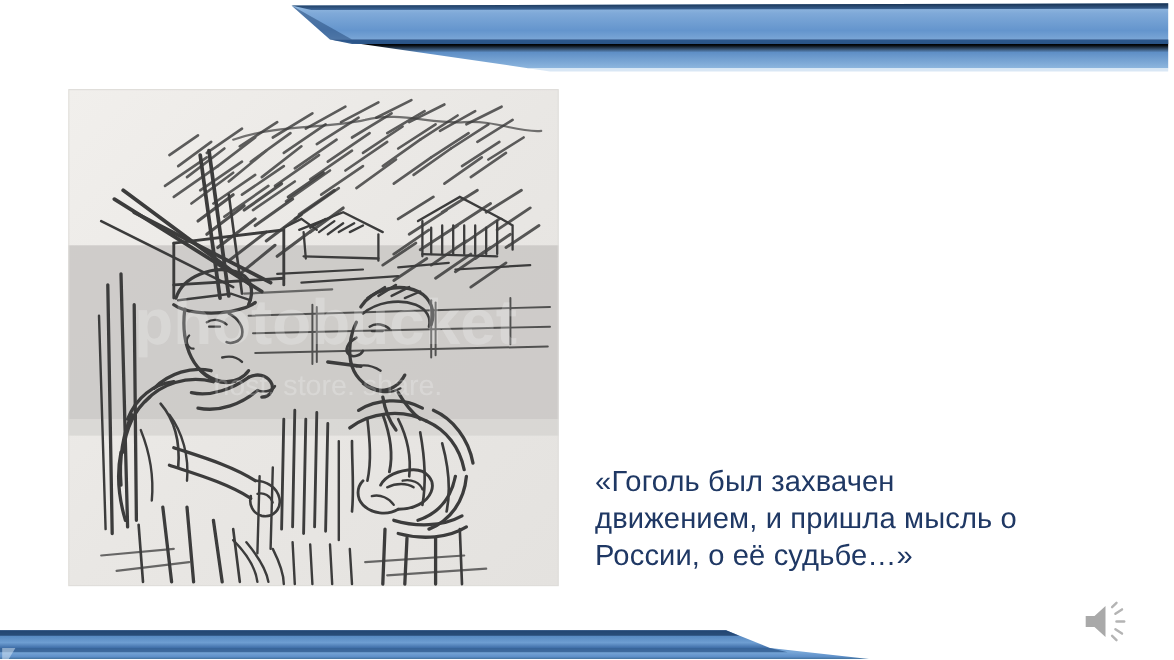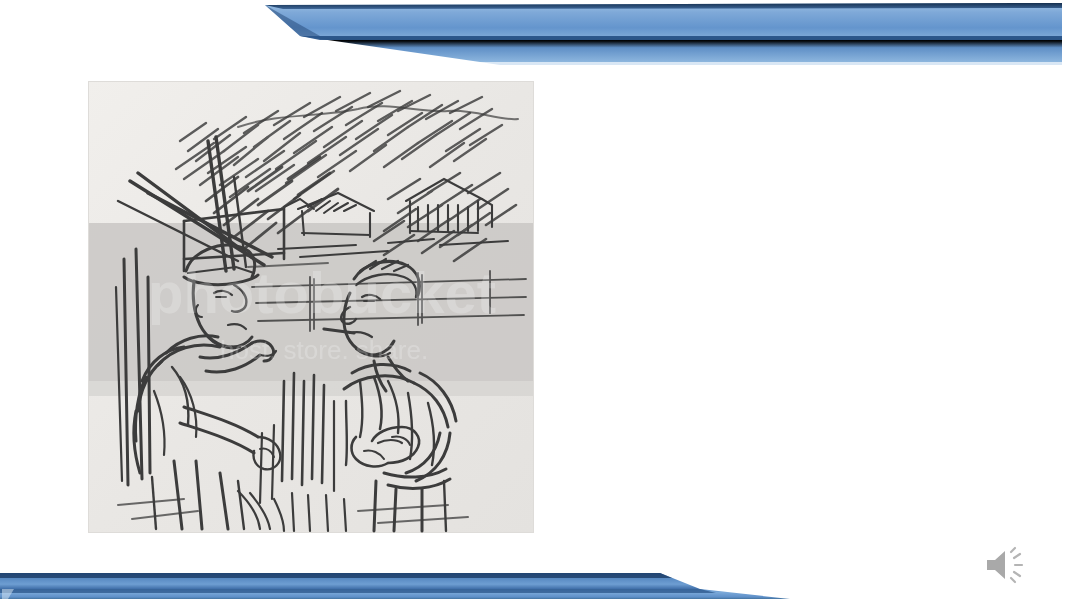--- a/index.html
+++ b/index.html
@@ -35,21 +35,21 @@
     bottom: 0;
     left: 0;
     width: 1067px;
     height: 45px;
     pointer-events: none;
   }
 
   
   .sketch-frame {
     position: absolute;
-    left: 88px;
+    left: 62px;
     top: 81px;
     width: 446px;
     height: 452px;
     background: #eceae7;
     overflow: hidden;
   }
   .sketch-frame svg { display: block; }
 
   
   .quote-block {
@@ -420,20 +420,25 @@
         </g>
       </g>
 
       <g opacity="0.22">
         <text x="60" y="232" font-family="Liberation Sans, sans-serif" font-size="58" font-weight="bold" fill="#ffffff">photobucket</text>
         <text x="132" y="278" font-family="Liberation Sans, sans-serif" font-size="26" fill="#ffffff">host. store. share.</text>
       </g>
     </svg>
   </div>
 
+  <div class="quote-block">
+    <div class="quote-text">«Гоголь был захвачен
+движением, и пришла мысль о
+России, о её судьбе…»</div>
+  </div>
 
   <svg class="speaker-icon" viewBox="0 0 44 44" width="44" height="44">
     <g fill="#a9a9a9" stroke="none">
       <path d="M4 17 L12 17 L22 8 L22 36 L12 27 L4 27 Z"></path>
     </g>
     <g stroke="#b4b4b4" stroke-width="2.2" fill="none" stroke-linecap="round">
       <path d="M28 9 L32 5"></path>
       <path d="M31 15 L37 11"></path>
       <path d="M32 22 L39 22"></path>
       <path d="M31 29 L37 33"></path>

